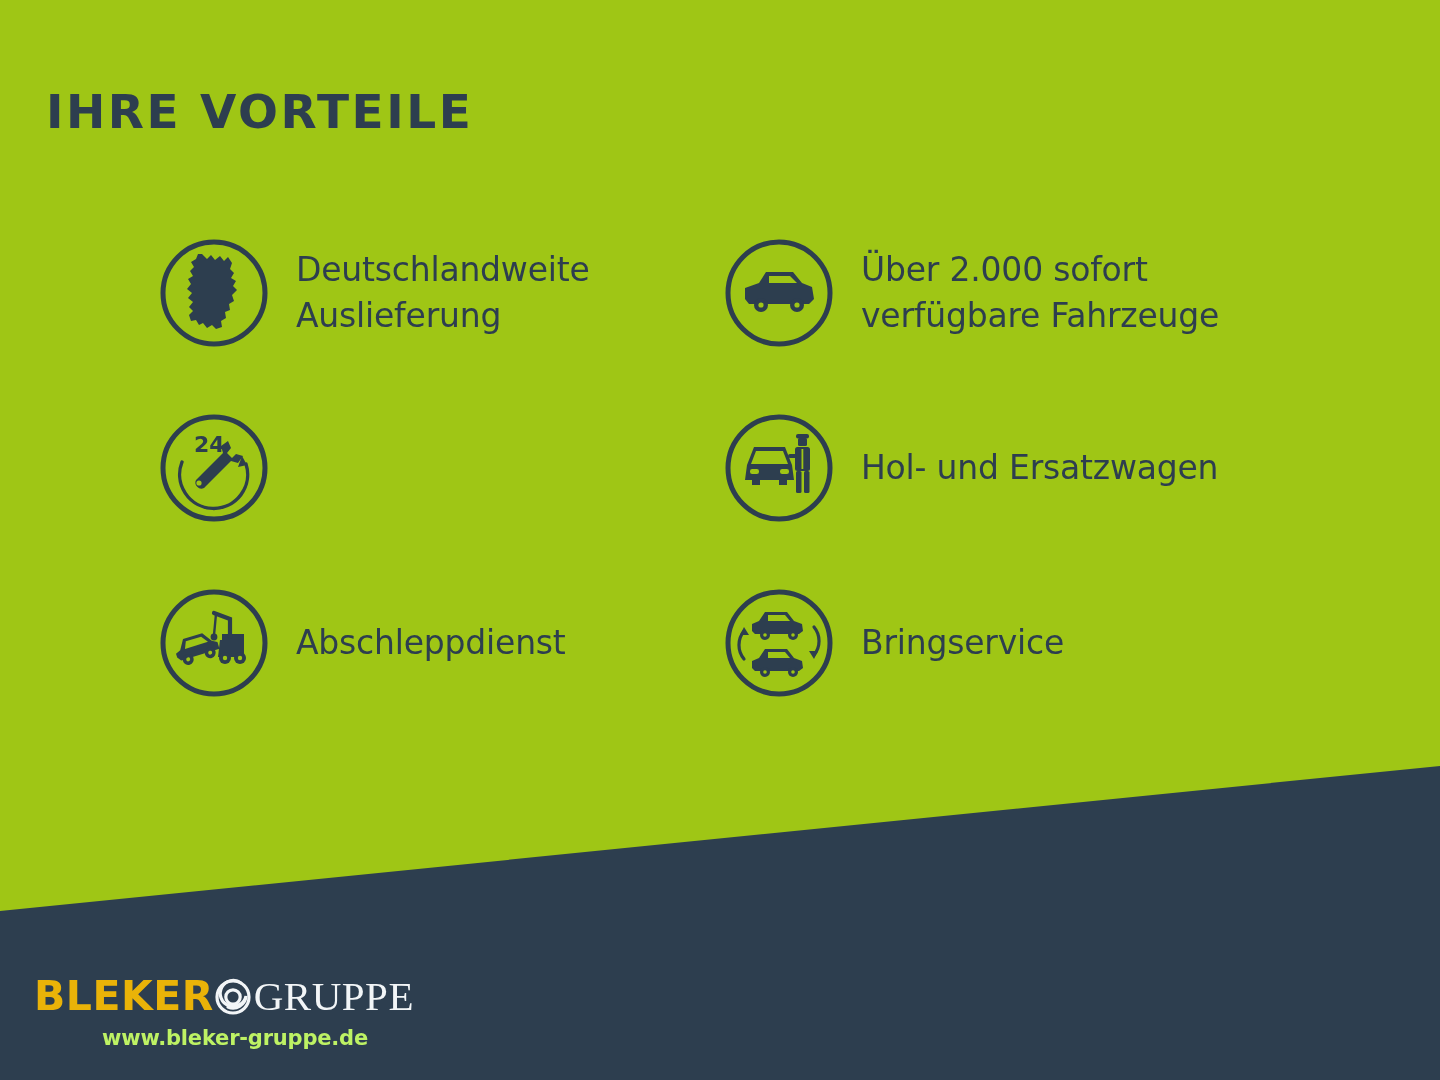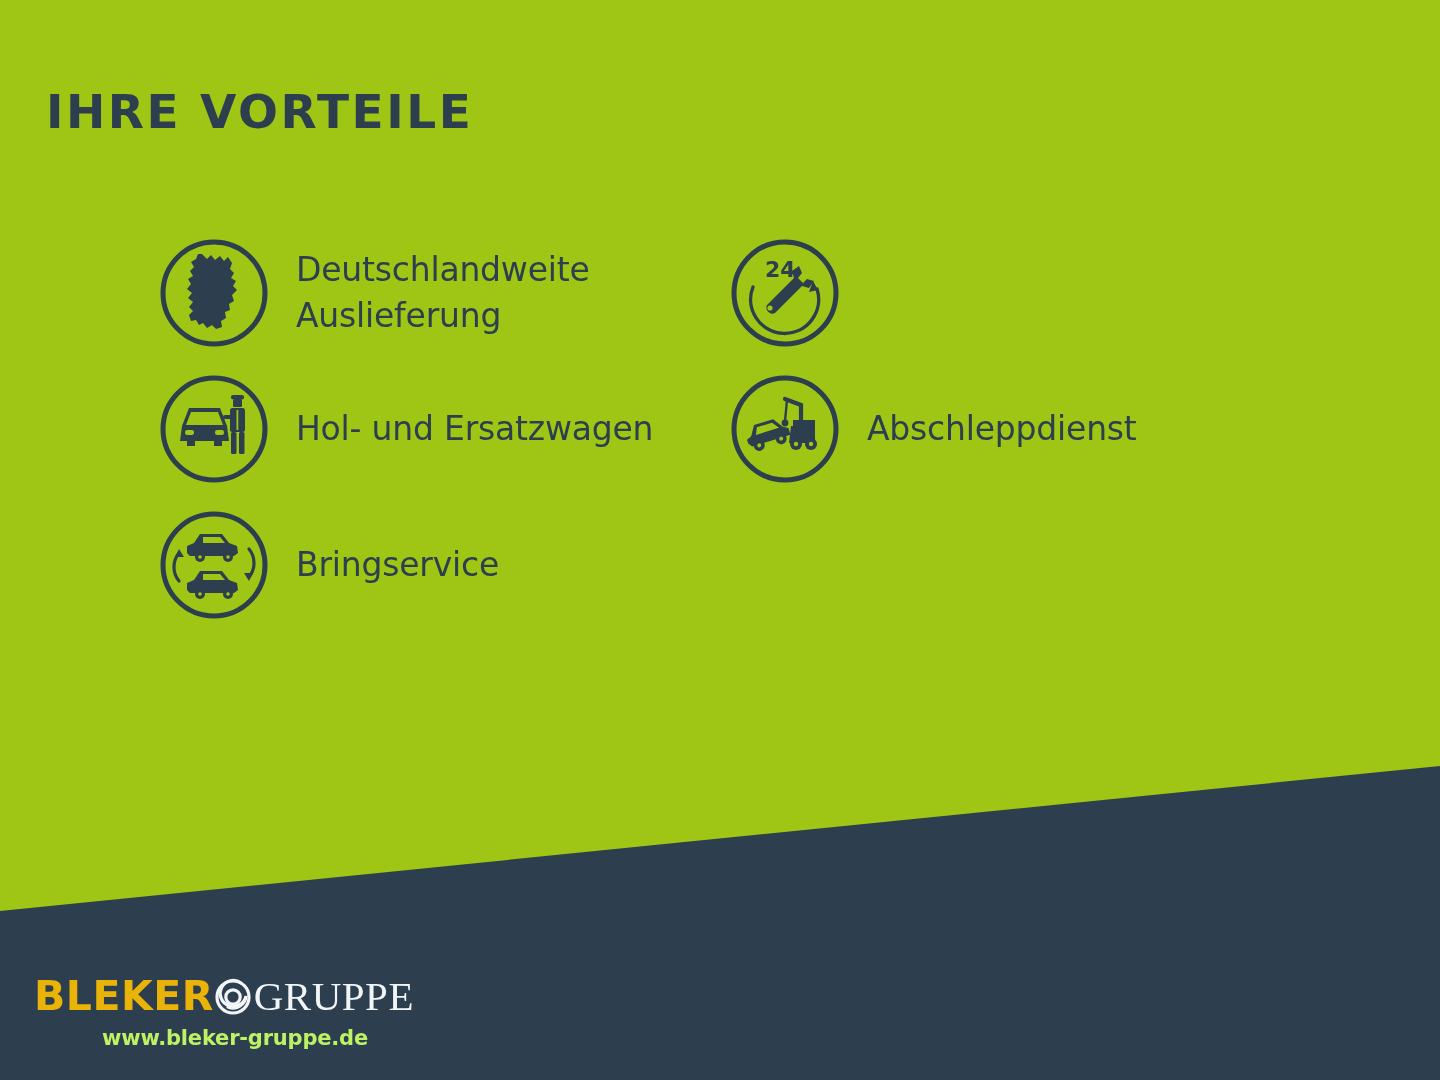--- a/index.html
+++ b/index.html
@@ -45,21 +45,20 @@
   
   #benefits {
     position: absolute;
     left: 158px;
     top: 228px;
     width: 1230px;
     display: grid;
     grid-template-columns: 565px 565px;
     column-gap: 0px;
     row-gap: 45px;
-    gap: 6px;
   }
 
   .benefit {
     display: flex;
     align-items: center;
     gap: 26px;
     height: 130px;
   }
 
   .icon-circle {
@@ -142,20 +141,33 @@
         <path fill="#2d3e4f" d="M44 17 L49 22 L53 18 L57 23 L62 19 L66 24 L70 20 L74 26 L72 32
           L76 36 L73 41 L78 44 L75 49 L79 53 L74 58 L76 64 L71 67 L72 73 L67 75
           L68 81 L63 84 L64 90 L58 92 L54 88 L49 91 L45 86 L41 88 L38 83 L33 84
           L31 78 L35 74 L31 70 L35 65 L30 61 L34 56 L29 52 L33 47 L30 42 L35 39
           L32 34 L36 30 L33 25 L38 22 L40 17 Z"></path>
       </svg>
       <div class="benefit-label">Deutschlandweite
 Auslieferung</div>
     </div>
 
+    <div class="benefit">
+      <svg class="icon-circle" viewBox="0 0 112 112">
+        <circle cx="56" cy="56" r="51" fill="none" stroke="#2d3e4f" stroke-width="5"></circle>
+        <path fill="#2d3e4f" d="M36 46 L43 35 L70 35 L79 46 L89 50 L91 62 L86 67 L26 67 L22 62 L22 51 Z"></path>
+        <path fill="#9fc615" d="M46 39 L67 39 L74 46 L46 46 Z"></path>
+        <circle cx="38" cy="68" r="7" fill="#2d3e4f"></circle>
+        <circle cx="74" cy="68" r="7" fill="#2d3e4f"></circle>
+        <circle cx="38" cy="68" r="2.6" fill="#9fc615"></circle>
+        <circle cx="74" cy="68" r="2.6" fill="#9fc615"></circle>
+      </svg>
+      <div class="benefit-label">Über 2.000 sofort
+verfügbare Fahrzeuge</div>
+    </div>
 
     <div class="benefit">
       <svg class="icon-circle" viewBox="0 0 112 112">
         <circle cx="56" cy="56" r="51" fill="none" stroke="#2d3e4f" stroke-width="5"></circle>
         <path d="M24 50 A34 34 0 1 0 88 52" fill="none" stroke="#2d3e4f" stroke-width="3.4" stroke-linecap="round"></path>
         <path d="M84 44 L89 53 L80 55 Z" fill="#2d3e4f"></path>
         <text x="36" y="40" font-family="DejaVu Sans, sans-serif" font-size="22" font-weight="bold" fill="#2d3e4f">24</text>
         <g fill="#2d3e4f">
           <path d="M70 29 L63 34 L65 41 L44 62 L38 68 A6 6 0 0 0 46 76 L52 70 L73 49 L80 51 L85 44 L78 42 L74 46 L69 41 L73 36 Z"></path>
           <circle cx="41" cy="71" r="2.6" fill="#9fc615"></circle>

